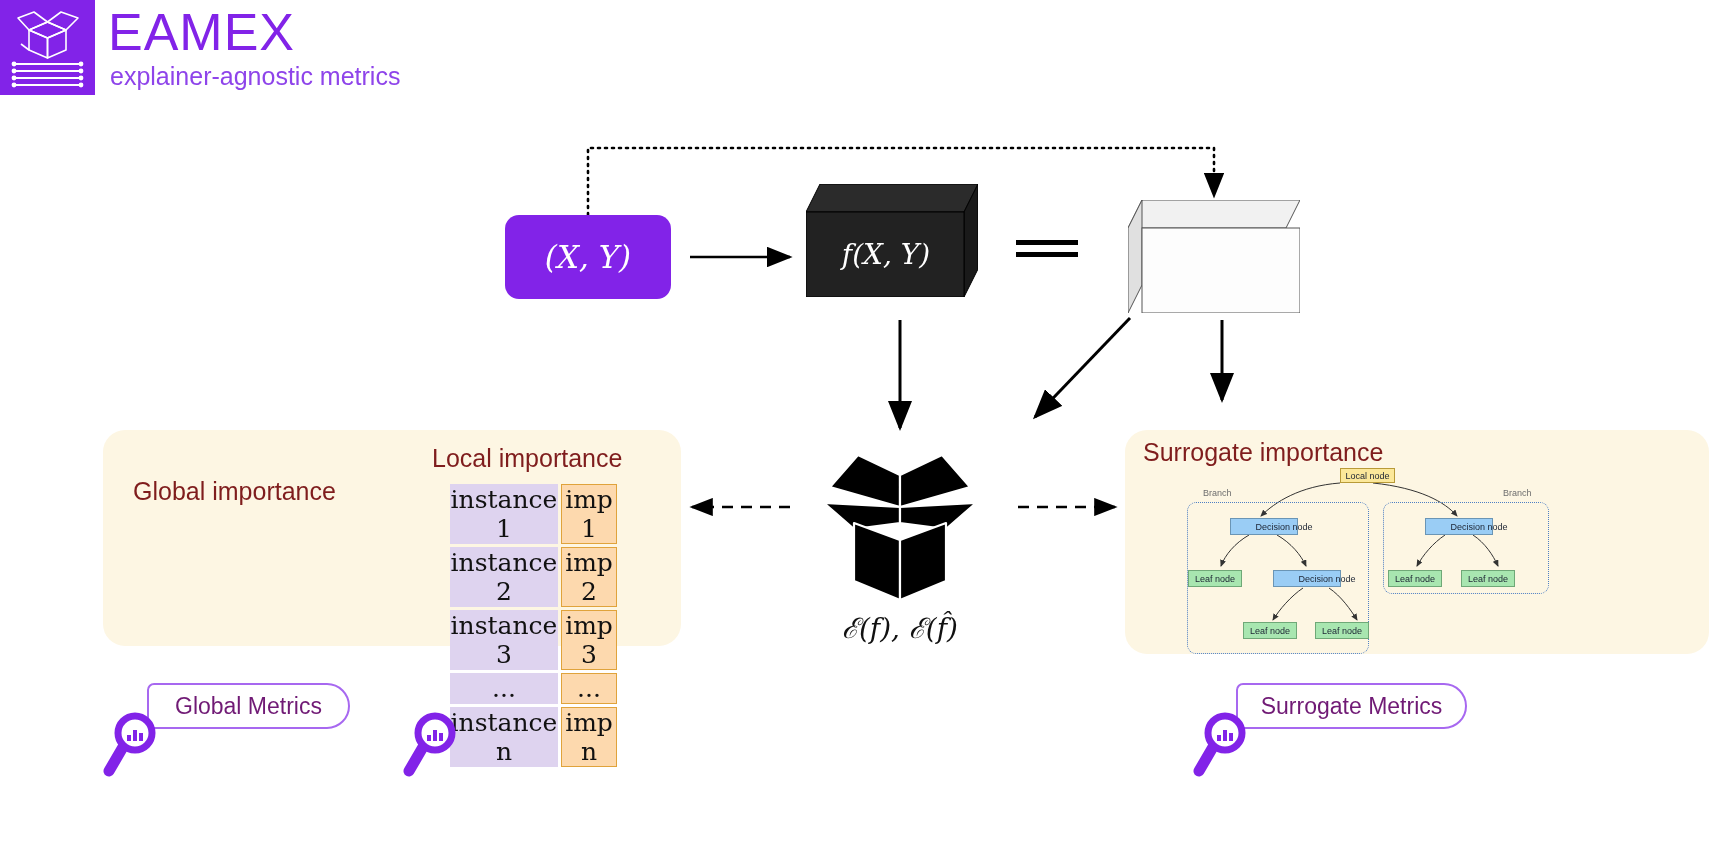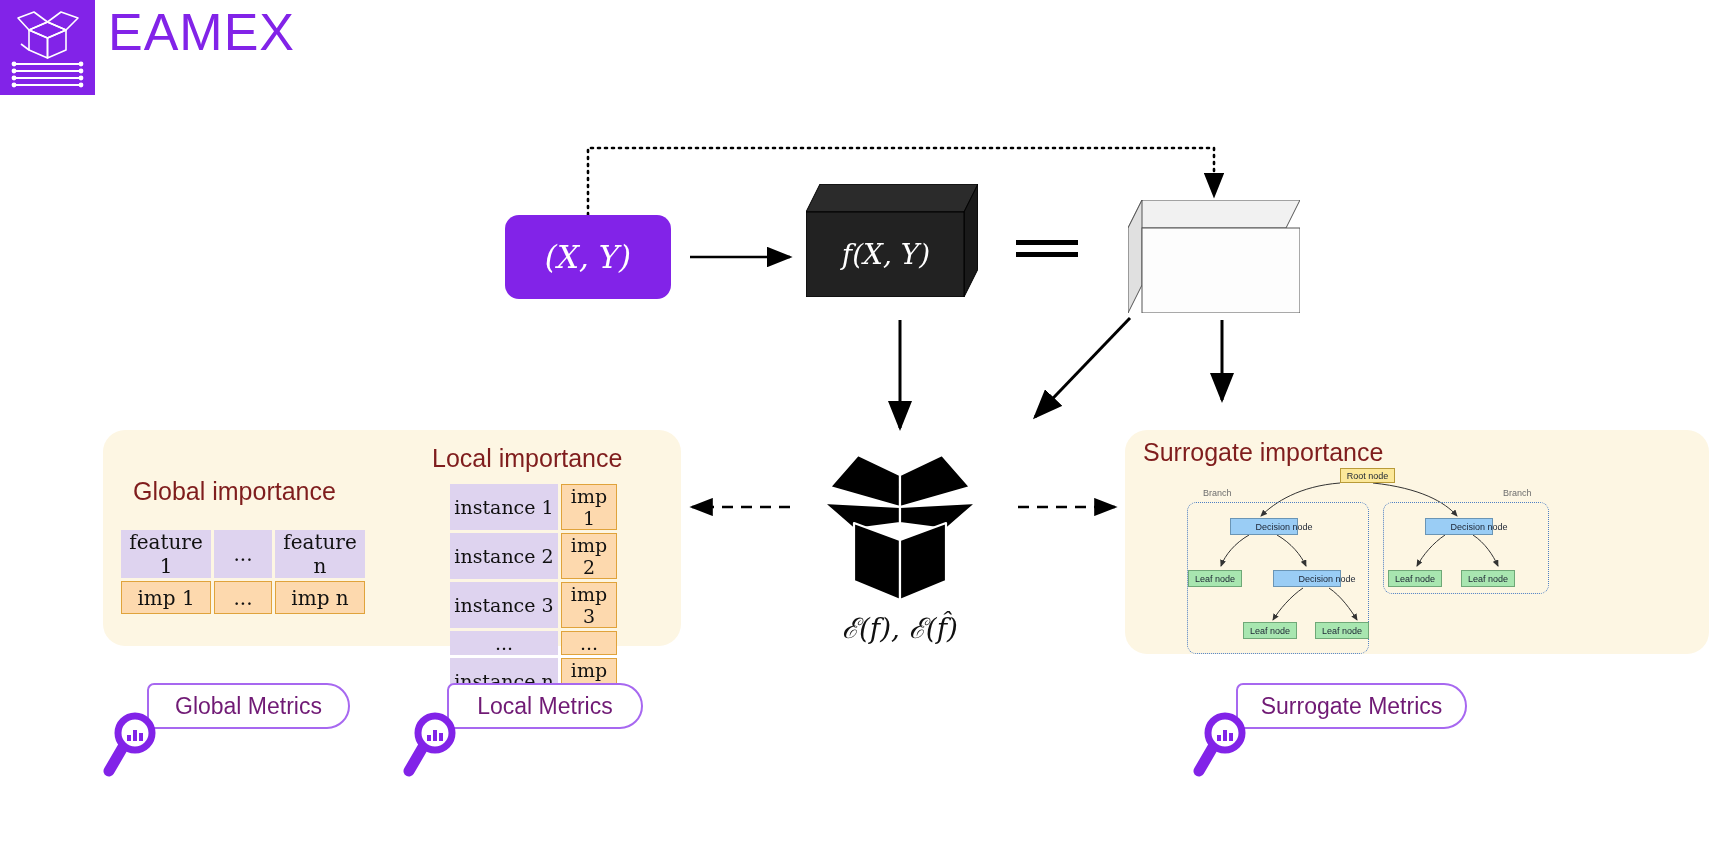--- a/index.html
+++ b/index.html
@@ -83,21 +83,21 @@
   }
   .gtable td.w-wide { width: 90px; }
   .gtable td.w-nar  { width: 58px; }
   .gtable .hdr { background: #ded3ef; }
   .gtable .val { background: #fdd9ae; border: 1px solid #e0a33b; }
 
   
   .ltable { position: absolute; left: 447px; top: 481px; }
   .ltable table { border-collapse: separate; border-spacing: 3px 3px; }
   .ltable td {
-    font-family: "DejaVu Serif", serif; font-size: 19px; color: #111;
+    font-family: "DejaVu Serif", serif; font-size: 25px; color: #111;
     text-align: center; height: 24px;
   }
   .ltable td.c-name { width: 108px; background: #ded3ef; }
   .ltable td.c-val  { width: 56px; background: #fdd9ae; border: 1px solid #e0a33b; }
 
   
   .tree { position: absolute; left: 1125px; top: 430px; width: 584px; height: 224px; }
   .tnode {
     position: absolute; display: flex; align-items: center; justify-content: center;
     font-size: 9px; color: #1c2433; font-family: "Liberation Sans", sans-serif;
@@ -166,20 +166,21 @@
         <circle cx="14" cy="71" r="2.4"></circle>
           <circle cx="81" cy="71" r="2.4"></circle>
         <circle cx="14" cy="78" r="2.4"></circle>
           <circle cx="81" cy="78" r="2.4"></circle>
         <circle cx="14" cy="85" r="2.4"></circle>
           <circle cx="81" cy="85" r="2.4"></circle>
       </g>
     </svg>
   </div>
   <div class="brand-title">EAMEX</div>
+  <div class="brand-sub">explainer-agnostic metrics</div>
 
   <svg class="overlay" width="1709" height="866">
     <defs>
       <marker id="ah" markerWidth="10" markerHeight="8" refX="9" refY="4" orient="auto">
         <path d="M0,0 L10,4 L0,8 Z" fill="#000"></path>
       </marker>
       <marker id="ahs" markerWidth="9" markerHeight="7" refX="8" refY="3.5" orient="auto">
         <path d="M0,0 L9,3.5 L0,7 Z" fill="#000"></path>
       </marker>
       <marker id="tarrow" markerWidth="7" markerHeight="6" refX="6" refY="3" orient="auto">
@@ -224,36 +225,20 @@
       <polygon points="0,28 0,113 14,85 14,0" fill="#e0e0e0" stroke="#555" stroke-width="1"></polygon>
       <rect x="14" y="28" width="158" height="85" fill="#fdfdfd" stroke="#555" stroke-width="1"></rect>
     </svg>
   </div>
 
   <div class="panel panel-left"></div>
 
   <div class="panel-title t-global">Global importance</div>
   <div class="panel-title t-local">Local importance</div>
 
-  <div class="gtable">
-    <table>
-      <tbody>
-          <tr>
-        <td class="hdr w-wide">feature 1</td>
-        <td class="hdr w-nar">...</td>
-        <td class="hdr w-wide">feature n</td>
-      </tr>
-      <tr>
-        <td class="val w-wide">imp 1</td>
-        <td class="val w-nar">...</td>
-        <td class="val w-wide">imp n</td>
-      </tr>
-    </tbody>
-      </table>
-  </div>
 
   <div class="ltable">
     <table>
       <tbody>
           <tr>
         <td class="c-name">instance 1</td>
         <td class="c-val">imp 1</td>
       </tr>
       <tr>
         <td class="c-name">instance 2</td>
@@ -292,21 +277,21 @@
         <path d="M348,105 C 360,113 368,125 373,136"></path>
       </g>
     </svg>
 
     <div class="branch-box" style="left:62px; top:72px; width:182px; height:152px;"></div>
     <div class="branch-lbl" style="left:78px; top:58px;">Branch</div>
 
     <div class="branch-box" style="left:258px; top:72px; width:166px; height:92px;"></div>
     <div class="branch-lbl" style="left:378px; top:58px;">Branch</div>
 
-    <div class="tnode n-root" style="left:215px; top:38px; width:55px; height:15px;">Root node</div>
+    <div class="tnode n-root" style="left:215px; top:38px; width:55px; height:15px;">Local node</div>
 
     <div class="tnode n-dec" style="left:105px; top:88px; width:68px; height:17px;">Decision node</div>
     <div class="tnode n-dec" style="left:300px; top:88px; width:68px; height:17px;">Decision node</div>
 
     <div class="tnode n-leaf" style="left:63px; top:140px; width:54px; height:17px;">Leaf node</div>
     <div class="tnode n-dec" style="left:148px; top:140px; width:68px; height:17px;">Decision node</div>
 
     <div class="tnode n-leaf" style="left:263px; top:140px; width:54px; height:17px;">Leaf node</div>
     <div class="tnode n-leaf" style="left:336px; top:140px; width:54px; height:17px;">Leaf node</div>
 
@@ -334,21 +319,20 @@
       <line x1="20" y1="38" x2="6" y2="62" stroke="#8223e8" stroke-width="11" stroke-linecap="round"></line>
       <circle cx="32" cy="24" r="17" fill="#ffffff" stroke="#8223e8" stroke-width="7"></circle>
       <g fill="#8223e8">
         <rect x="24" y="26" width="4" height="6"></rect>
         <rect x="30" y="21" width="4" height="11"></rect>
         <rect x="36" y="24" width="4" height="8"></rect>
       </g>
     </svg>
   </div>
 
-  <div class="pill pill-local">Local Metrics</div>
   <div class="mag mag-local">
     <svg width="62" height="68" viewBox="0 0 62 68">
       <line x1="20" y1="38" x2="6" y2="62" stroke="#8223e8" stroke-width="11" stroke-linecap="round"></line>
       <circle cx="32" cy="24" r="17" fill="#ffffff" stroke="#8223e8" stroke-width="7"></circle>
       <g fill="#8223e8">
         <rect x="24" y="26" width="4" height="6"></rect>
         <rect x="30" y="21" width="4" height="11"></rect>
         <rect x="36" y="24" width="4" height="8"></rect>
       </g>
     </svg>

